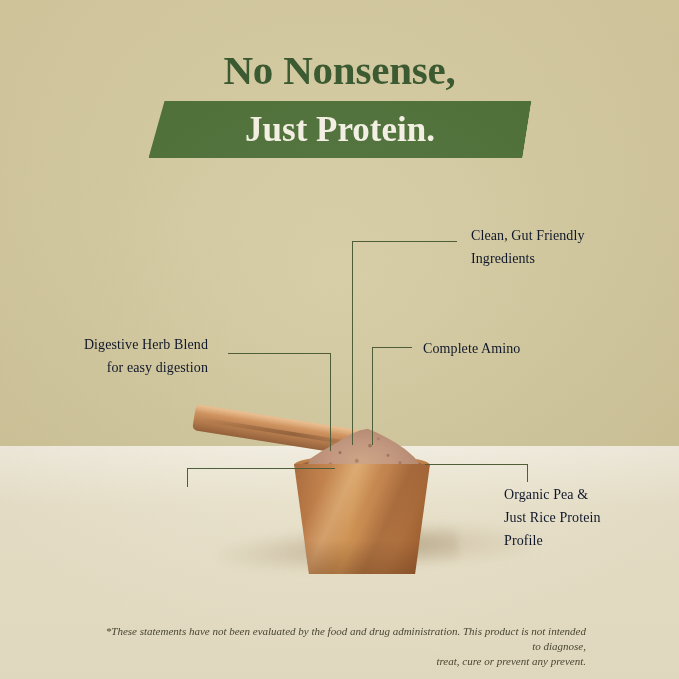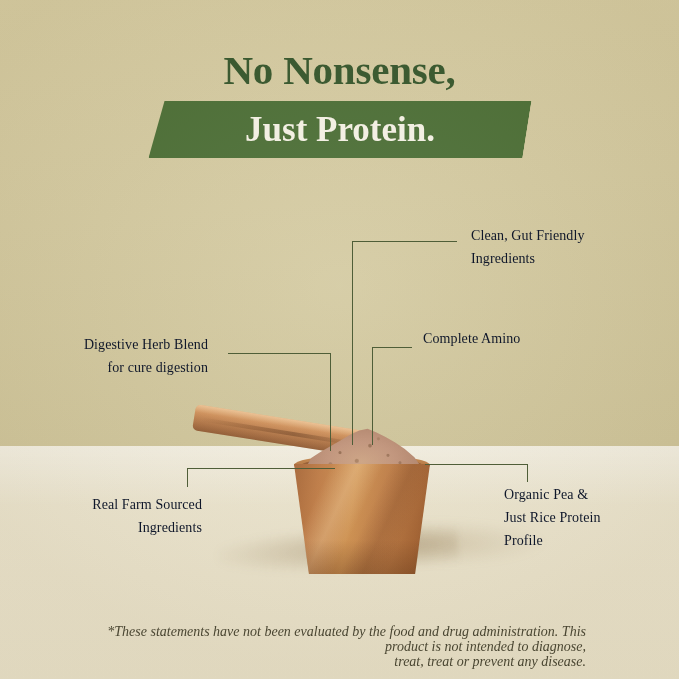--- a/index.html
+++ b/index.html
@@ -199,21 +199,21 @@
   .callout.right-align { text-align: right; }
 
   
   .disclaimer {
     position: absolute;
     left: 96px; top: 624px;
     width: 490px;
     text-align: right;
     font-family: "Liberation Serif", serif;
     font-style: italic;
-    font-size: 14px;
+    font-size: 11px;
     line-height: 15px;
     color: #4a4632;
   }
 </style>
 </head>
 <body>
 
 <div id="stage">
 
   <div class="bg-upper"></div>
@@ -252,38 +252,34 @@
   <div class="ln ln-v" style="left:187px; top:468px; height:19px;"></div>
 
   <div class="ln ln-h" style="left:425px; top:464px; width:102px;"></div>
   <div class="ln ln-v" style="left:527px; top:464px; height:18px;"></div>
 
   <div class="callout" style="left:471px; top:224px; width:190px;">
     <div>Clean, Gut Friendly</div>
     <div>Ingredients</div>
   </div>
 
-  <div class="callout" style="left:423px; top:327px; width:190px;">
+  <div class="callout" style="left:423px; top:337px; width:190px;">
     <div>Complete Amino</div>
   </div>
 
   <div class="callout right-align" style="left:18px; top:333px; width:190px;">
     <div>Digestive Herb Blend</div>
-    <div>for cure digestion</div>
-  </div>
-
-  <div class="callout right-align" style="left:12px; top:493px; width:190px;">
-    <div>Real Farm Sourced</div>
-    <div>Ingredients</div>
-  </div>
+    <div>for easy digestion</div>
+  </div>
+
 
   <div class="callout" style="left:504px; top:483px; width:190px;">
     <div>Organic Pea &amp;</div>
     <div>Just Rice Protein</div>
     <div>Profile</div>
   </div>
 
   <div class="disclaimer">
     <div>*These statements have not been evaluated by the food and drug administration. This product is not intended to diagnose,</div>
-    <div>treat, treat or prevent any disease.</div>
+    <div>treat, cure or prevent any prevent.</div>
   </div>
 
 </div>
 
 </body></html>

